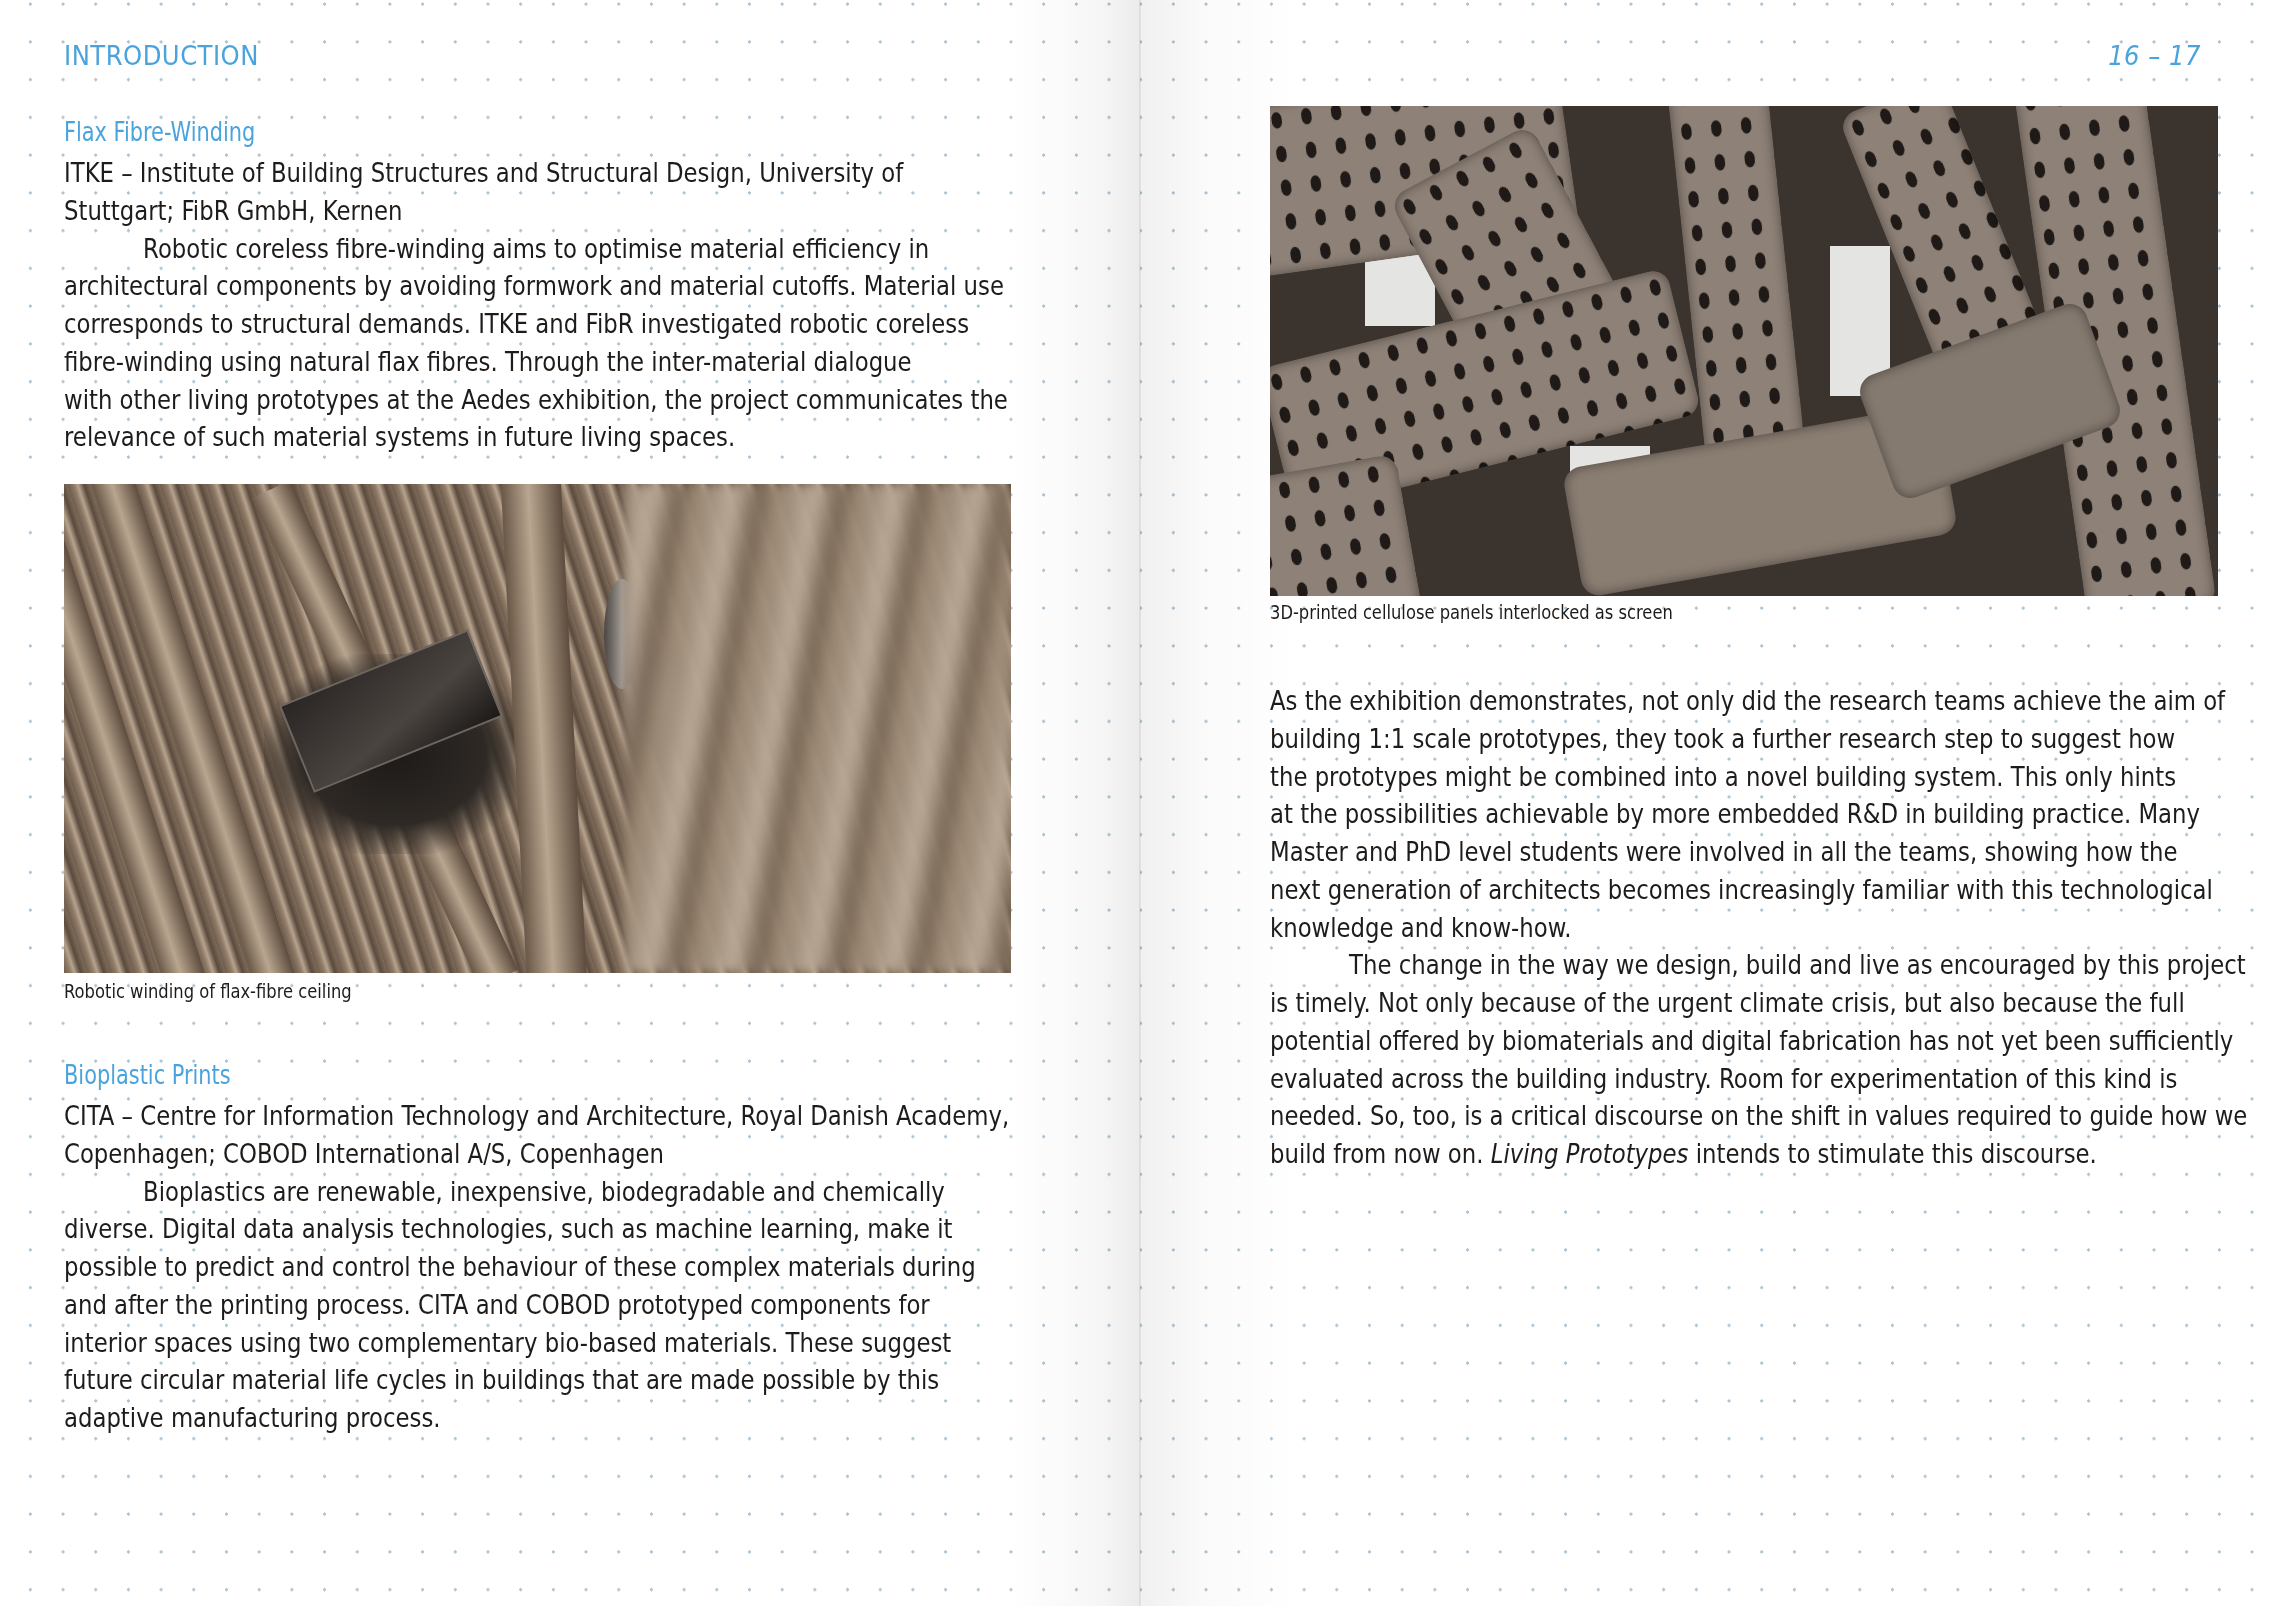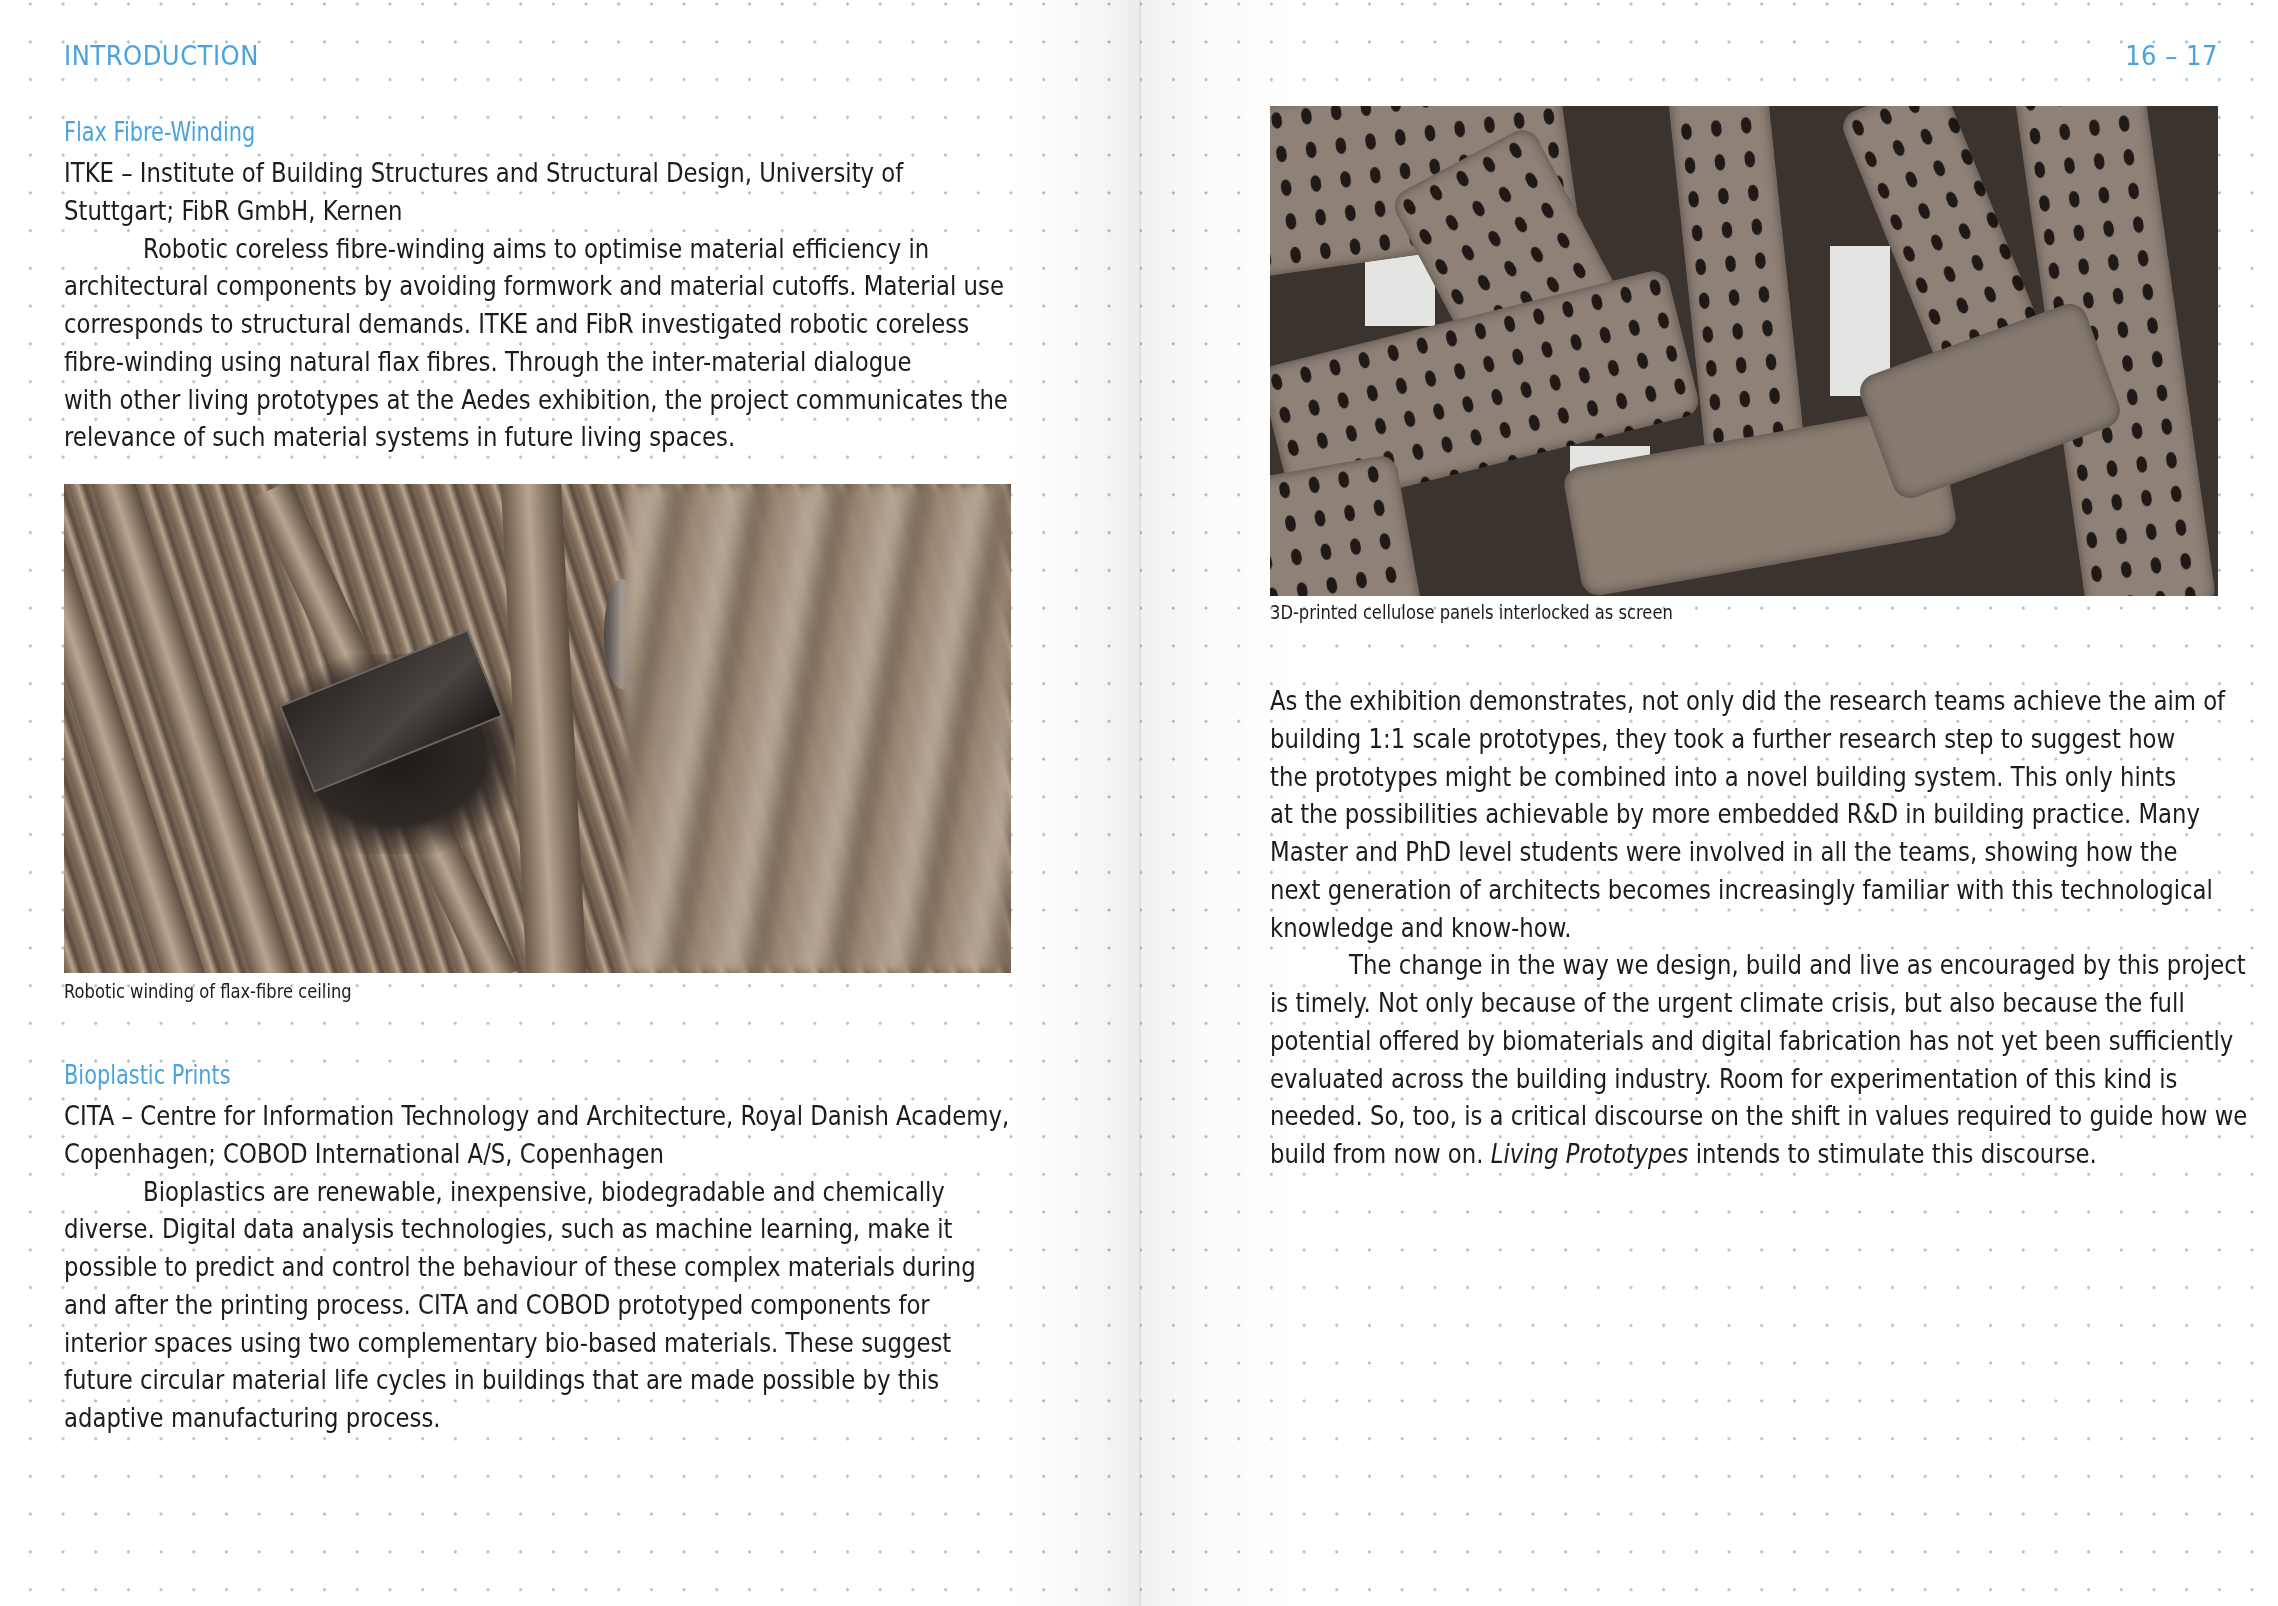--- a/index.html
+++ b/index.html
@@ -28,21 +28,21 @@
     background: linear-gradient(to right, rgba(0,0,0,0.06) 0%, rgba(0,0,0,0.02) 40%, rgba(0,0,0,0) 100%);
     pointer-events: none;
   }
   .fold { position: absolute; top: 0; left: 1139px; width: 2px; height: 1606px; background: rgba(0,0,0,0.06); }
 
   .running-head {
     position: absolute; top: 40px; font-size: 27px; letter-spacing: 0.5px;
     color: #4aa3dd; font-family: "DejaVu Sans Condensed", "DejaVu Sans", sans-serif;
   }
   .running-head.left { left: 64px; }
-  .running-head.right { right: 60px; }
+  .running-head.right { right: 77px; font-style: italic; }
 
   .section-heading {
     position: absolute; left: 64px; font-size: 27px; color: #4aa3dd;
     font-family: "DejaVu Sans", sans-serif; font-stretch: condensed;
     transform-origin: left top; transform: scaleX(0.86);
   }
   .text-block {
     position: absolute; left: 64px; width: 1100px;
     font-size: 26.5px; line-height: 37.75px; color: #1c1c1c;
     transform-origin: left top; transform: scaleX(0.86);

